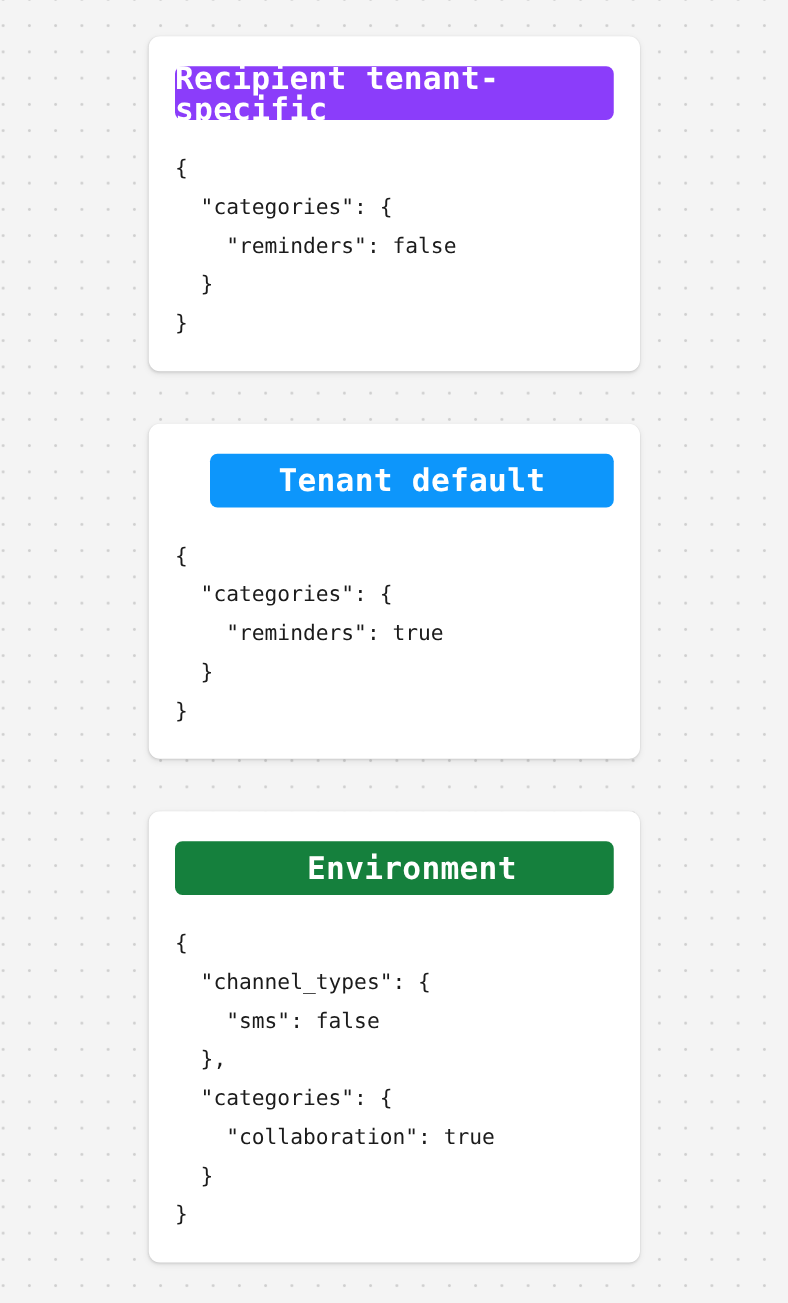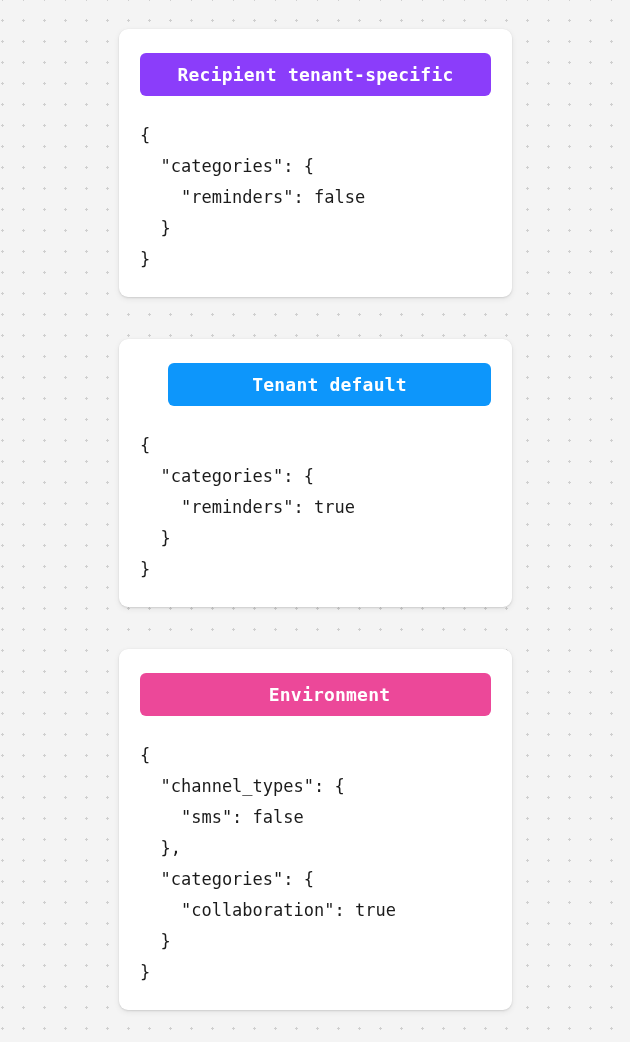--- a/index.html
+++ b/index.html
@@ -40,21 +40,21 @@
   }
 
   .card-badge {
     height: 43px;
     border-radius: 6px;
     display: flex;
     align-items: center;
     justify-content: center;
     color: #ffffff;
     font-family: "DejaVu Sans Mono", "Liberation Mono", monospace;
-    font-size: 18px;
+    font-size: 25px;
     font-weight: 700;
     letter-spacing: 0.2px;
     line-height: 1;
     user-select: none;
   }
 
   .card-body {
     margin: 0;
     padding: 0;
     margin-top: 24px;
@@ -85,21 +85,21 @@
   <div class="card">
     <div class="card-badge" style="background-color: rgb(13, 150, 251); margin-left: 28px;">Tenant default</div>
     <pre class="card-body">{
   "categories": {
     "reminders": true
   }
 }</pre>
   </div>
 
   <div class="card">
-    <div class="card-badge" style="background-color: #ec4899; padding-left: 28px;">Environment</div>
+    <div class="card-badge" style="background-color: #15803d; padding-left: 28px;">Environment</div>
     <pre class="card-body">{
   "channel_types": {
     "sms": false
   },
   "categories": {
     "collaboration": true
   }
 }</pre>
   </div>
 

